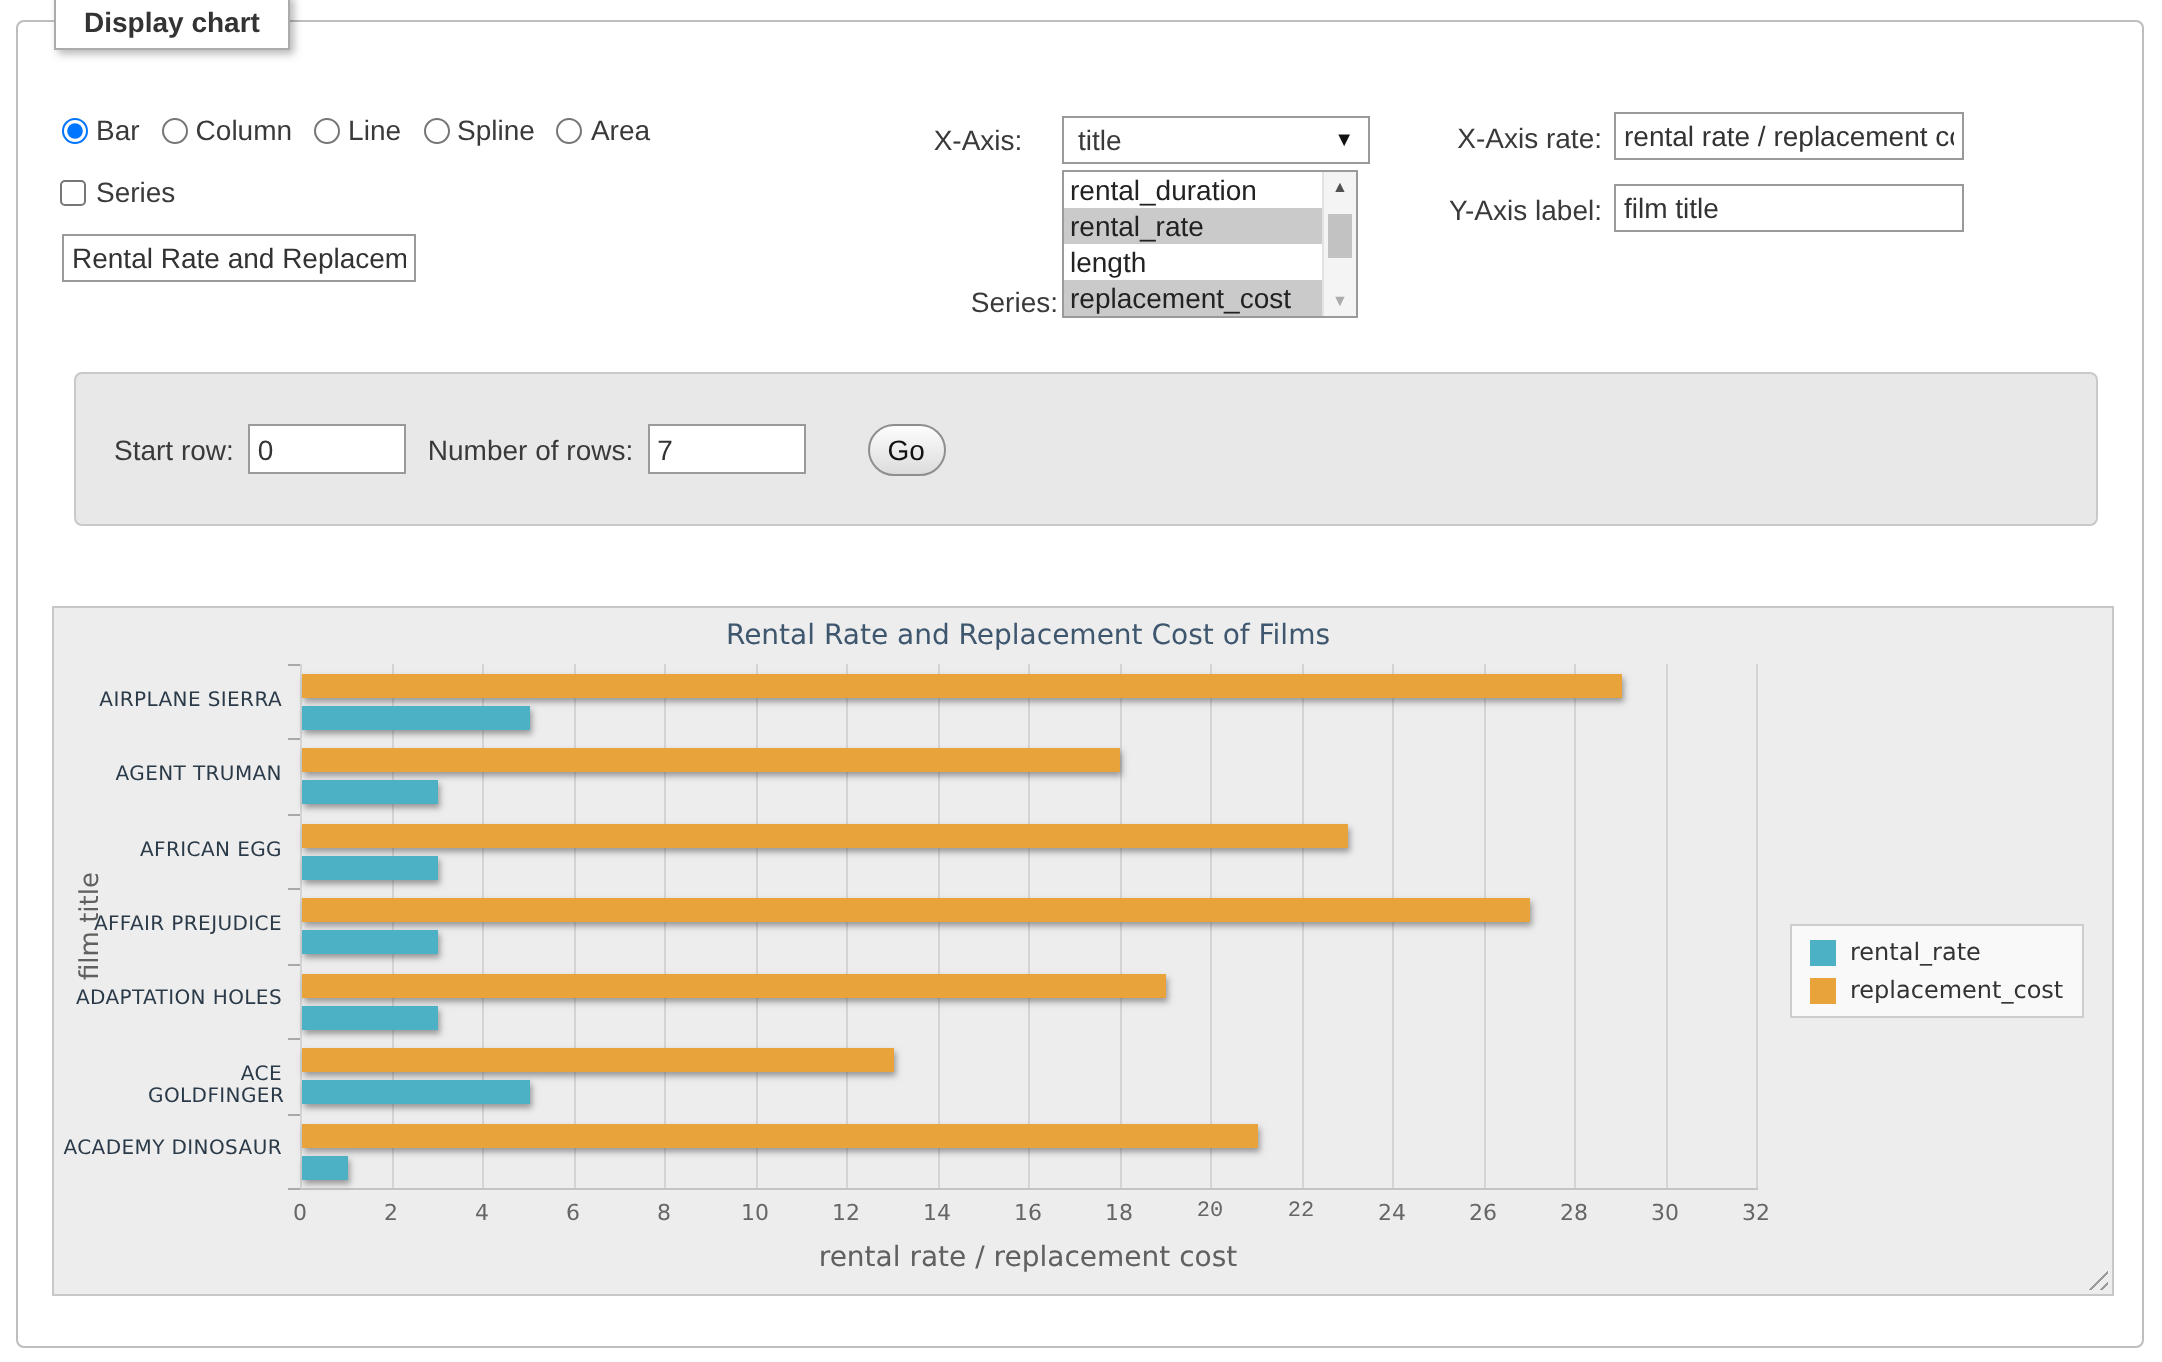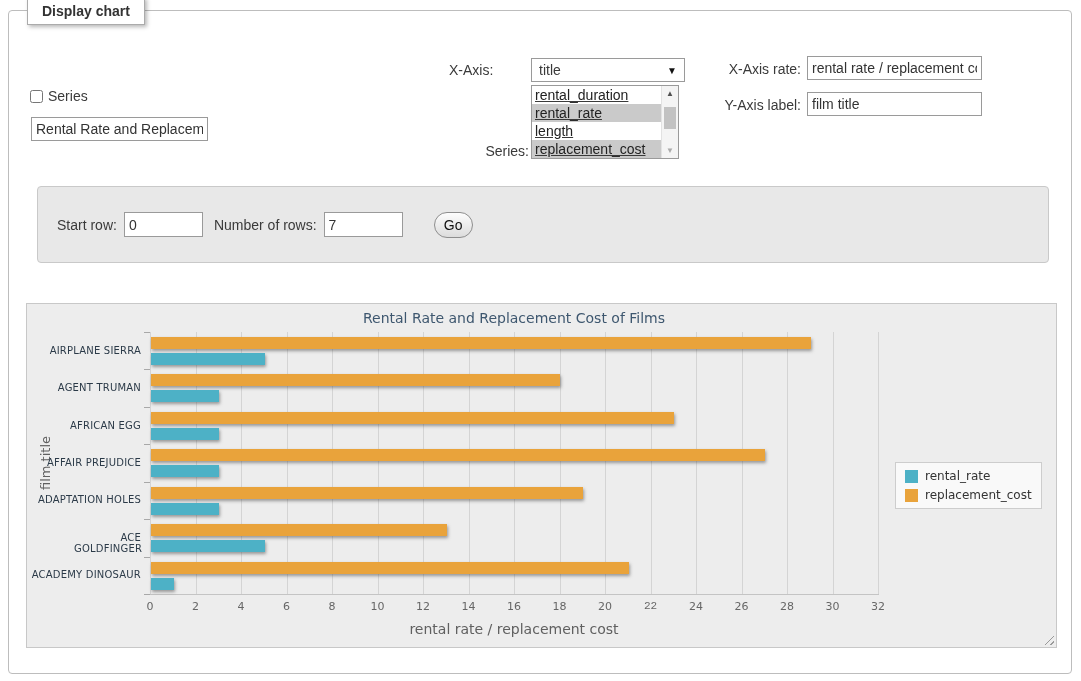--- a/index.html
+++ b/index.html
@@ -23,35 +23,35 @@
   .radio-row label { display:flex; align-items:center; margin-right:11px; color:#3a3a3a; }
   .radio-row input { margin:0 4px 0 0; }
   .stacked-row { position:absolute; left:21px; top:77px; display:flex; align-items:center; }
   .stacked-row input { margin:0 5px 0 0; }
   input[type=text] {
     border:1px solid #9a9a9a; background:#fff; color:#333;
     font-family:"Liberation Sans", sans-serif; font-size:14px; padding:2px 4px;
   }
   .title-input { position:absolute; left:22px; top:106px; width:177px; height:24px; }
   .flabel { position:absolute; color:#3a3a3a; }
-  .lbl-xaxis   { left:440px; top:51px;  width:80px; text-align:left; }
+  .lbl-xaxis   { left:440px; top:51px;  width:80px; text-align:center; }
   .lbl-series  { left:440px; top:132px; width:80px; text-align:right; }
   .lbl-xlabel  { left:700px; top:50px;  width:92px; text-align:right; }
   .lbl-ylabel  { left:700px; top:86px;  width:92px; text-align:right; }
   .xaxis-select {
     position:absolute; left:522px; top:47px; width:154px; height:24px;
     border:1px solid #9a9a9a; background:#fff; display:flex; align-items:center;
     padding:0 7px; cursor:default;
   }
   .xaxis-select .arrow { margin-left:auto; font-size:10px; color:#111; }
   .listbox {
     position:absolute; left:522px; top:74px; width:148px; height:74px;
     border:1px solid #9a9a9a; background:#fff; display:flex; overflow:hidden;
   }
-  .listbox .opts { flex:1; overflow:hidden;text-decoration:underline; }
+  .listbox .opts { flex:1; overflow:hidden; }
   .listbox .opt { height:18px; line-height:18px; padding:0 3px; white-space:nowrap; font-size:14px; color:#222; }
   .listbox .opt.selected { background:#cacaca; }
   .scrollbar { width:17px; background:#f4f4f4; border-left:1px solid #e2e2e2; display:flex; flex-direction:column; }
   .scroll-btn { height:15px; display:flex; align-items:center; justify-content:center; font-size:8px; }
   .scroll-btn.up { color:#505050; }
   .scroll-btn.down { color:#ababab; margin-top:auto; }
   .scroll-thumb { margin:6px 2px 0 2px; height:22px; background:#c2c2c2; }
   .input-xlabel { position:absolute; left:798px; top:45px; width:175px; height:24px; }
   .input-ylabel { position:absolute; left:798px; top:81px; width:175px; height:24px; }
   
@@ -109,20 +109,42 @@
       repeating-linear-gradient(-45deg, transparent 0 2px, #9a9a9a 2px 3px, transparent 3px 4px);
     clip-path:polygon(100% 0, 100% 100%, 0 100%);
   }
 </style>
 </head>
 <body>
 
 <div class="frame">
   <div class="frame-legend">Display chart</div>
 
+  <div class="radio-row" id="chart-type-group">
+      <label>
+        <input type="radio" name="ctype" checked="" style="">
+        <span>Bar</span>
+      </label>
+      <label>
+        <input type="radio" name="ctype" style="">
+        <span>Column</span>
+      </label>
+      <label>
+        <input type="radio" name="ctype" style="">
+        <span>Line</span>
+      </label>
+      <label>
+        <input type="radio" name="ctype" style="">
+        <span>Spline</span>
+      </label>
+      <label>
+        <input type="radio" name="ctype" style="">
+        <span>Area</span>
+      </label>
+    </div>
 
   <div class="stacked-row">
     <input type="checkbox" id="stacked-cb" style="">
     <span>Series</span>
   </div>
 
   <input type="text" class="title-input" value="Rental Rate and Replacemer" style="">
 
   <div class="flabel lbl-xaxis">X-Axis:</div>
   <div class="xaxis-select">
@@ -189,21 +211,21 @@
       <div class="x-tick-label" style="left: 330.5px; top: 296px;">10</div>
       <div class="gridline" style="left: 396px; top: 28px; height: 262px;"></div>
       <div class="x-tick-label" style="left: 376px; top: 296px;">12</div>
       <div class="gridline" style="left: 441.5px; top: 28px; height: 262px;"></div>
       <div class="x-tick-label" style="left: 421.5px; top: 296px;">14</div>
       <div class="gridline" style="left: 487px; top: 28px; height: 262px;"></div>
       <div class="x-tick-label" style="left: 467px; top: 296px;">16</div>
       <div class="gridline" style="left: 532.5px; top: 28px; height: 262px;"></div>
       <div class="x-tick-label" style="left: 512.5px; top: 296px;">18</div>
       <div class="gridline" style="left: 578px; top: 28px; height: 262px;"></div>
-      <div class="x-tick-label" style="left: 558px; top: 296px;">20</div>
+      <div class="x-tick-label" style="left: 558px; top: 296px; font-family: Liberation Mono, monospace;">20</div>
       <div class="gridline" style="left: 623.5px; top: 28px; height: 262px;"></div>
       <div class="x-tick-label" style="left: 603.5px; top: 296px; font-family: Liberation Mono, monospace;">22</div>
       <div class="gridline" style="left: 669px; top: 28px; height: 262px;"></div>
       <div class="x-tick-label" style="left: 649px; top: 296px;">24</div>
       <div class="gridline" style="left: 714.5px; top: 28px; height: 262px;"></div>
       <div class="x-tick-label" style="left: 694.5px; top: 296px; text-align: center;">26</div>
       <div class="gridline" style="left: 760px; top: 28px; height: 262px;"></div>
       <div class="x-tick-label" style="left: 740px; top: 296px;">28</div>
       <div class="gridline" style="left: 805.5px; top: 28px; height: 262px;"></div>
       <div class="x-tick-label" style="left: 785.5px; top: 296px;">30</div>

